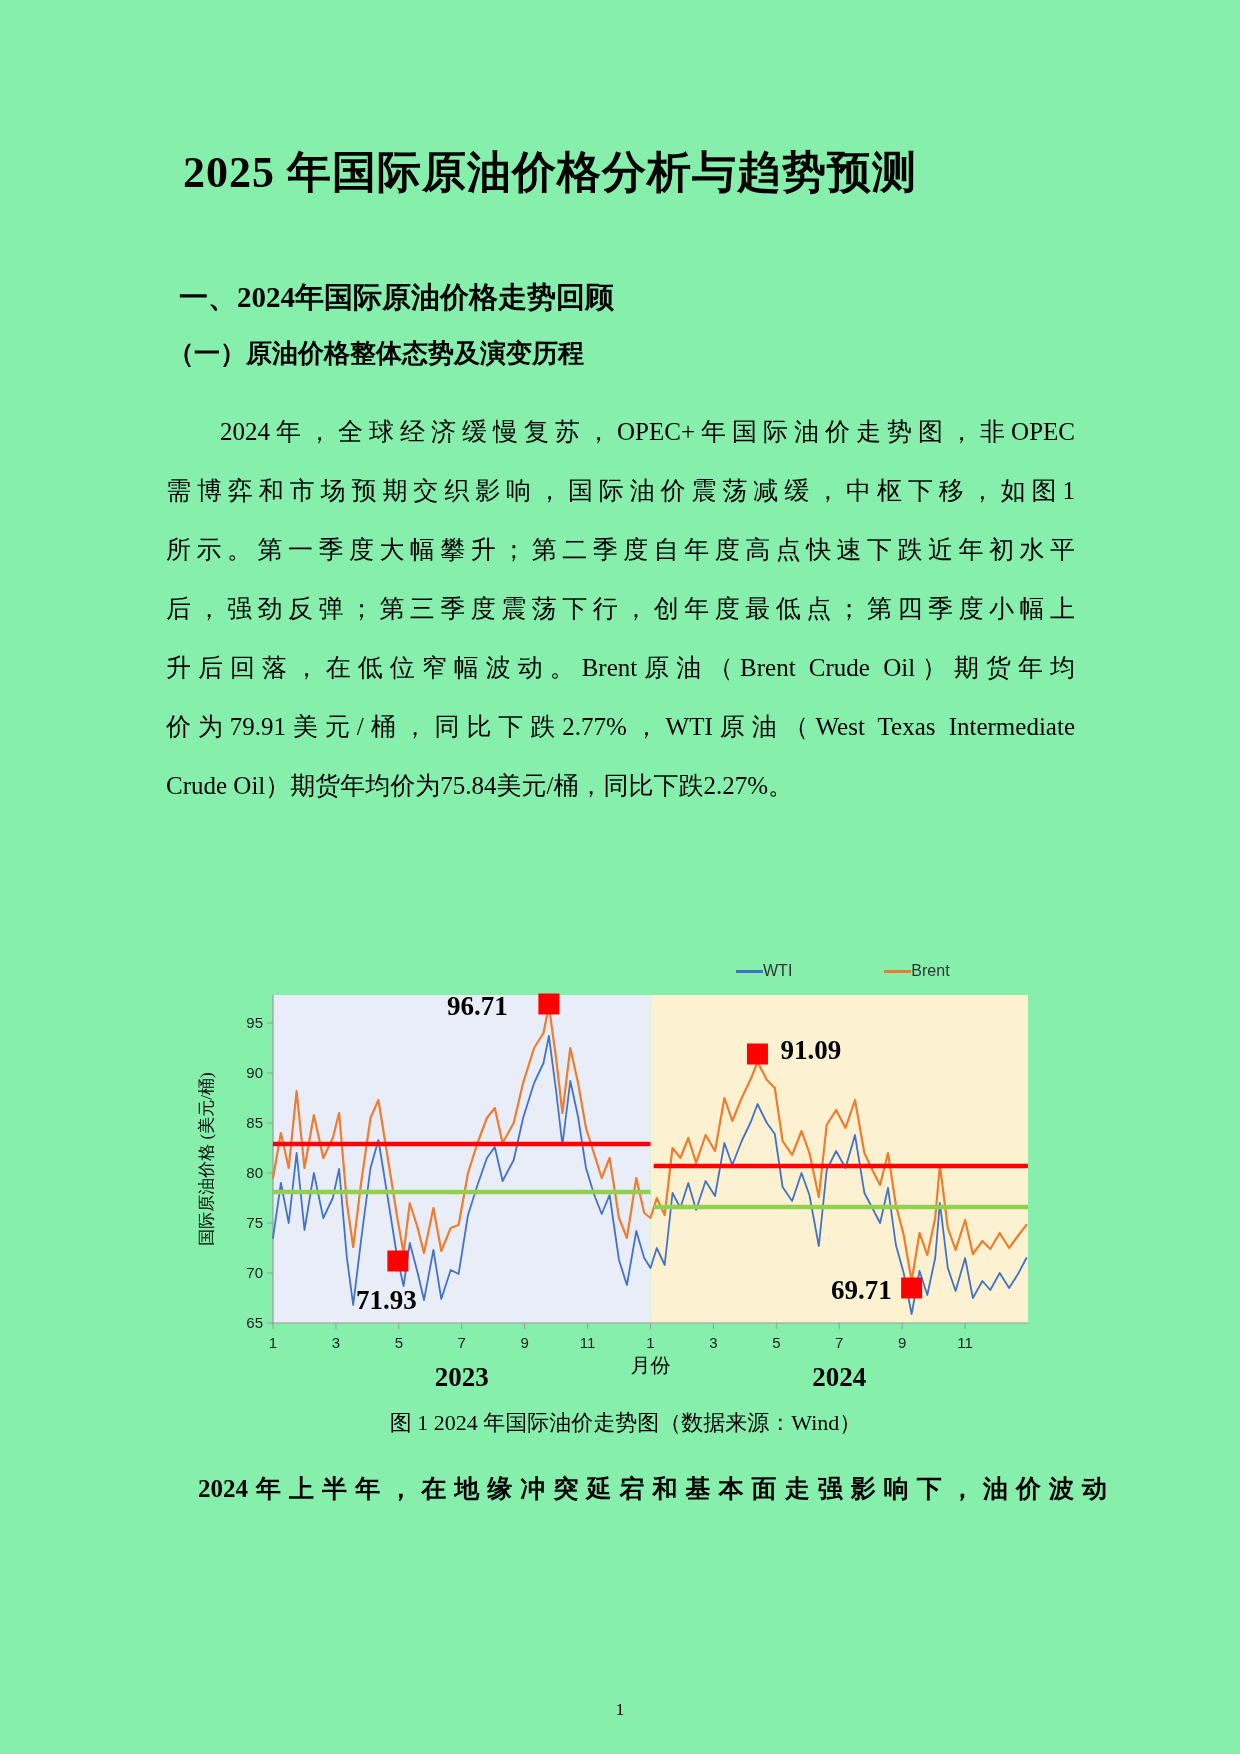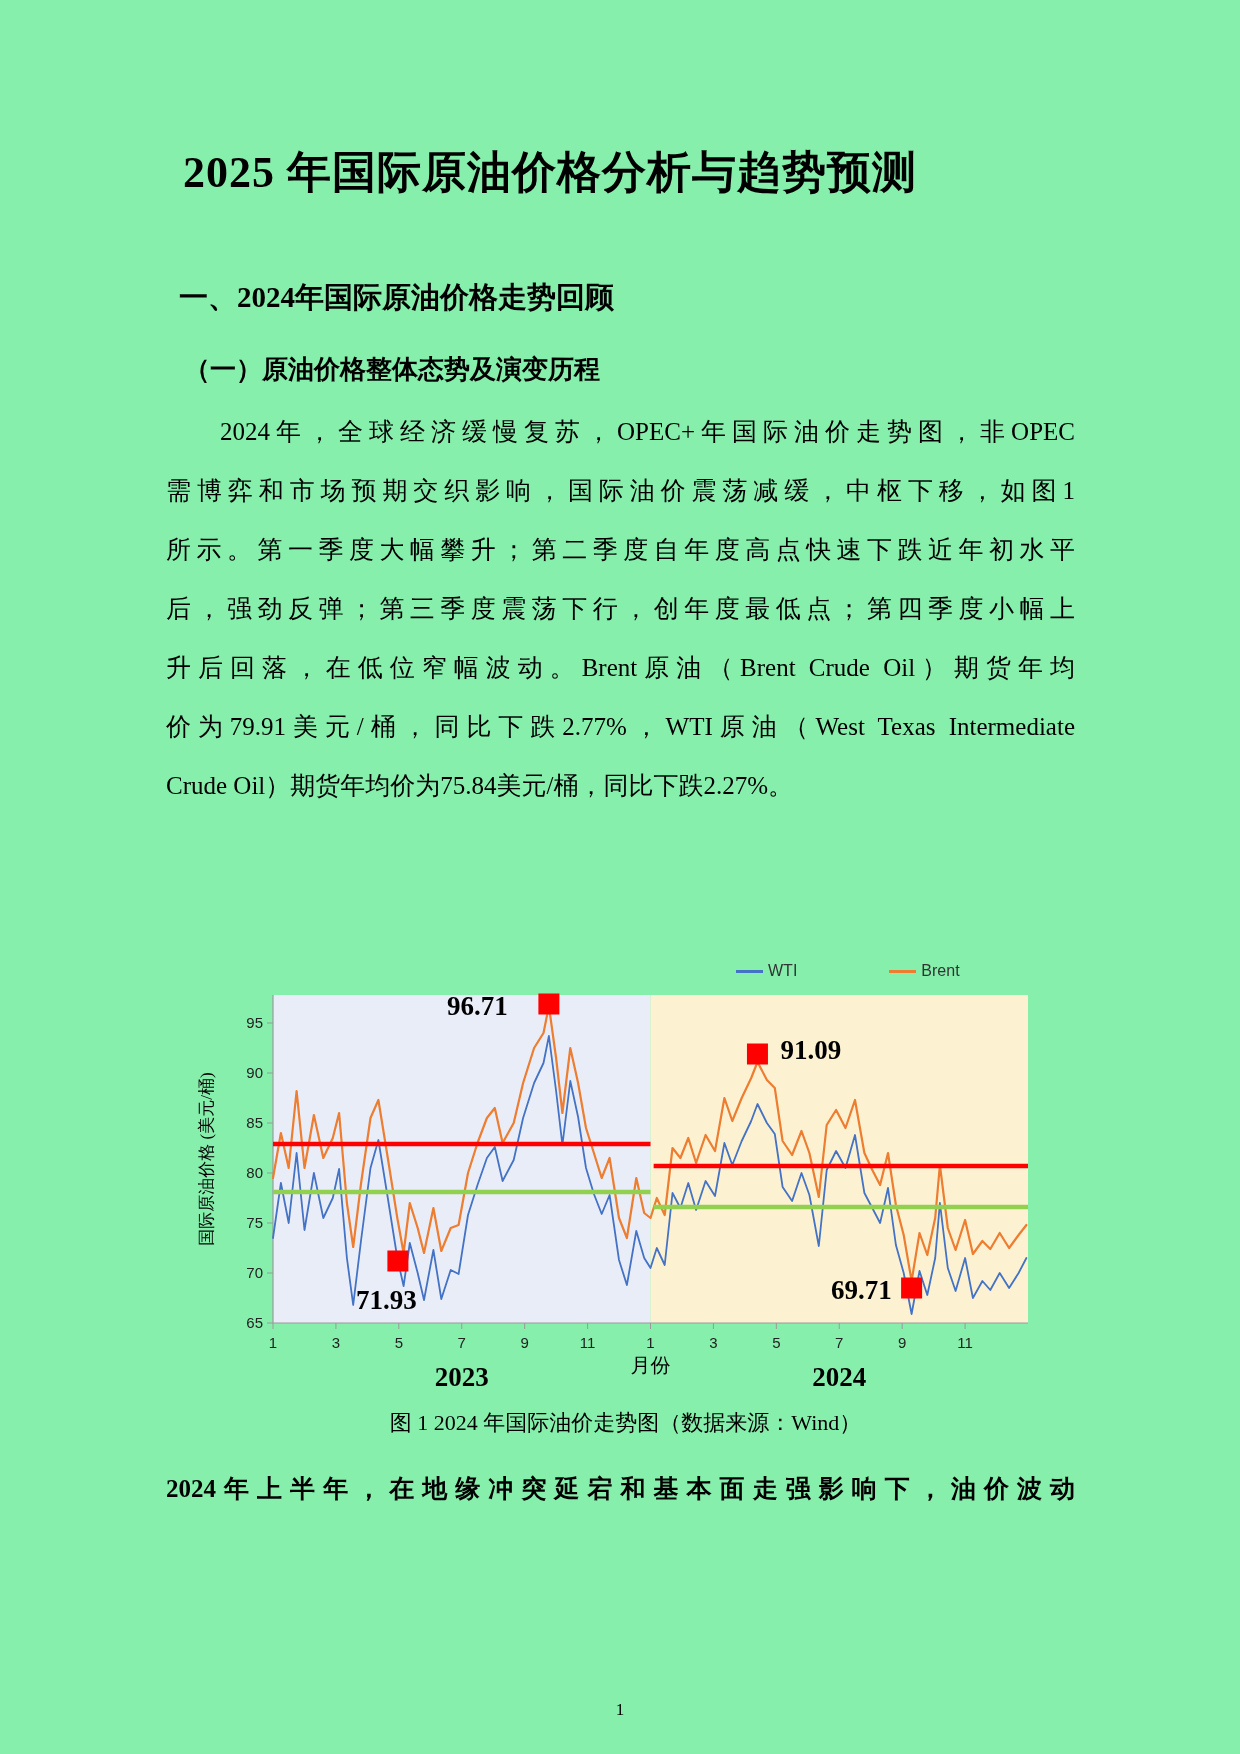--- a/index.html
+++ b/index.html
@@ -9,35 +9,35 @@
   }
   .doc-title{
     position:absolute;left:150px;top:143px;width:800px;margin:0;
     text-align:center;font-size:44px;font-weight:bold;letter-spacing:1px;
   }
   .sec{
     position:absolute;left:179px;top:278px;width:909px;margin:0;
     font-size:29px;font-weight:bold;
   }
   .subsec{
-    position:absolute;left:168px;top:336px;width:909px;margin:16px;
+    position:absolute;left:168px;top:336px;width:909px;margin:0;
     font-size:26px;font-weight:bold;
   }
   .para{position:absolute;left:166px;width:909px;}
   .p1{top:402px;}
-  .p2{top:1458px;}
+  .p2{top:1458px;margin-left:32px;}
   .pline{font-size:25px;line-height:59px;white-space:nowrap;}
   .p2 .pline{line-height:62px;}
   .just{white-space:normal;text-align:justify;text-align-last:justify;}
   .indent{padding-left:54px;}
   .bold{font-weight:bold;}
   .figure{position:absolute;left:166px;top:950px;width:880px;height:445px;}
   .legend{position:absolute;left:570px;top:12px;display:flex;gap:92px;
     font-family:"Liberation Sans","DejaVu Sans",sans-serif;font-size:16px;color:#333;}
-  .leg-item{display:flex;align-items:center;gap:5px;}
+  .leg-item{display:flex;align-items:center;}
   .leg-dash{display:inline-block;width:27px;height:3px;background:#888;}
   #chart-svg{position:absolute;left:0;top:0;}
   .caption{
     position:absolute;left:171px;top:1408px;width:909px;
     text-align:center;font-size:22px;
   }
   .page-num{
     position:absolute;left:0;top:1700px;width:1240px;
     text-align:center;font-size:17px;
   }

